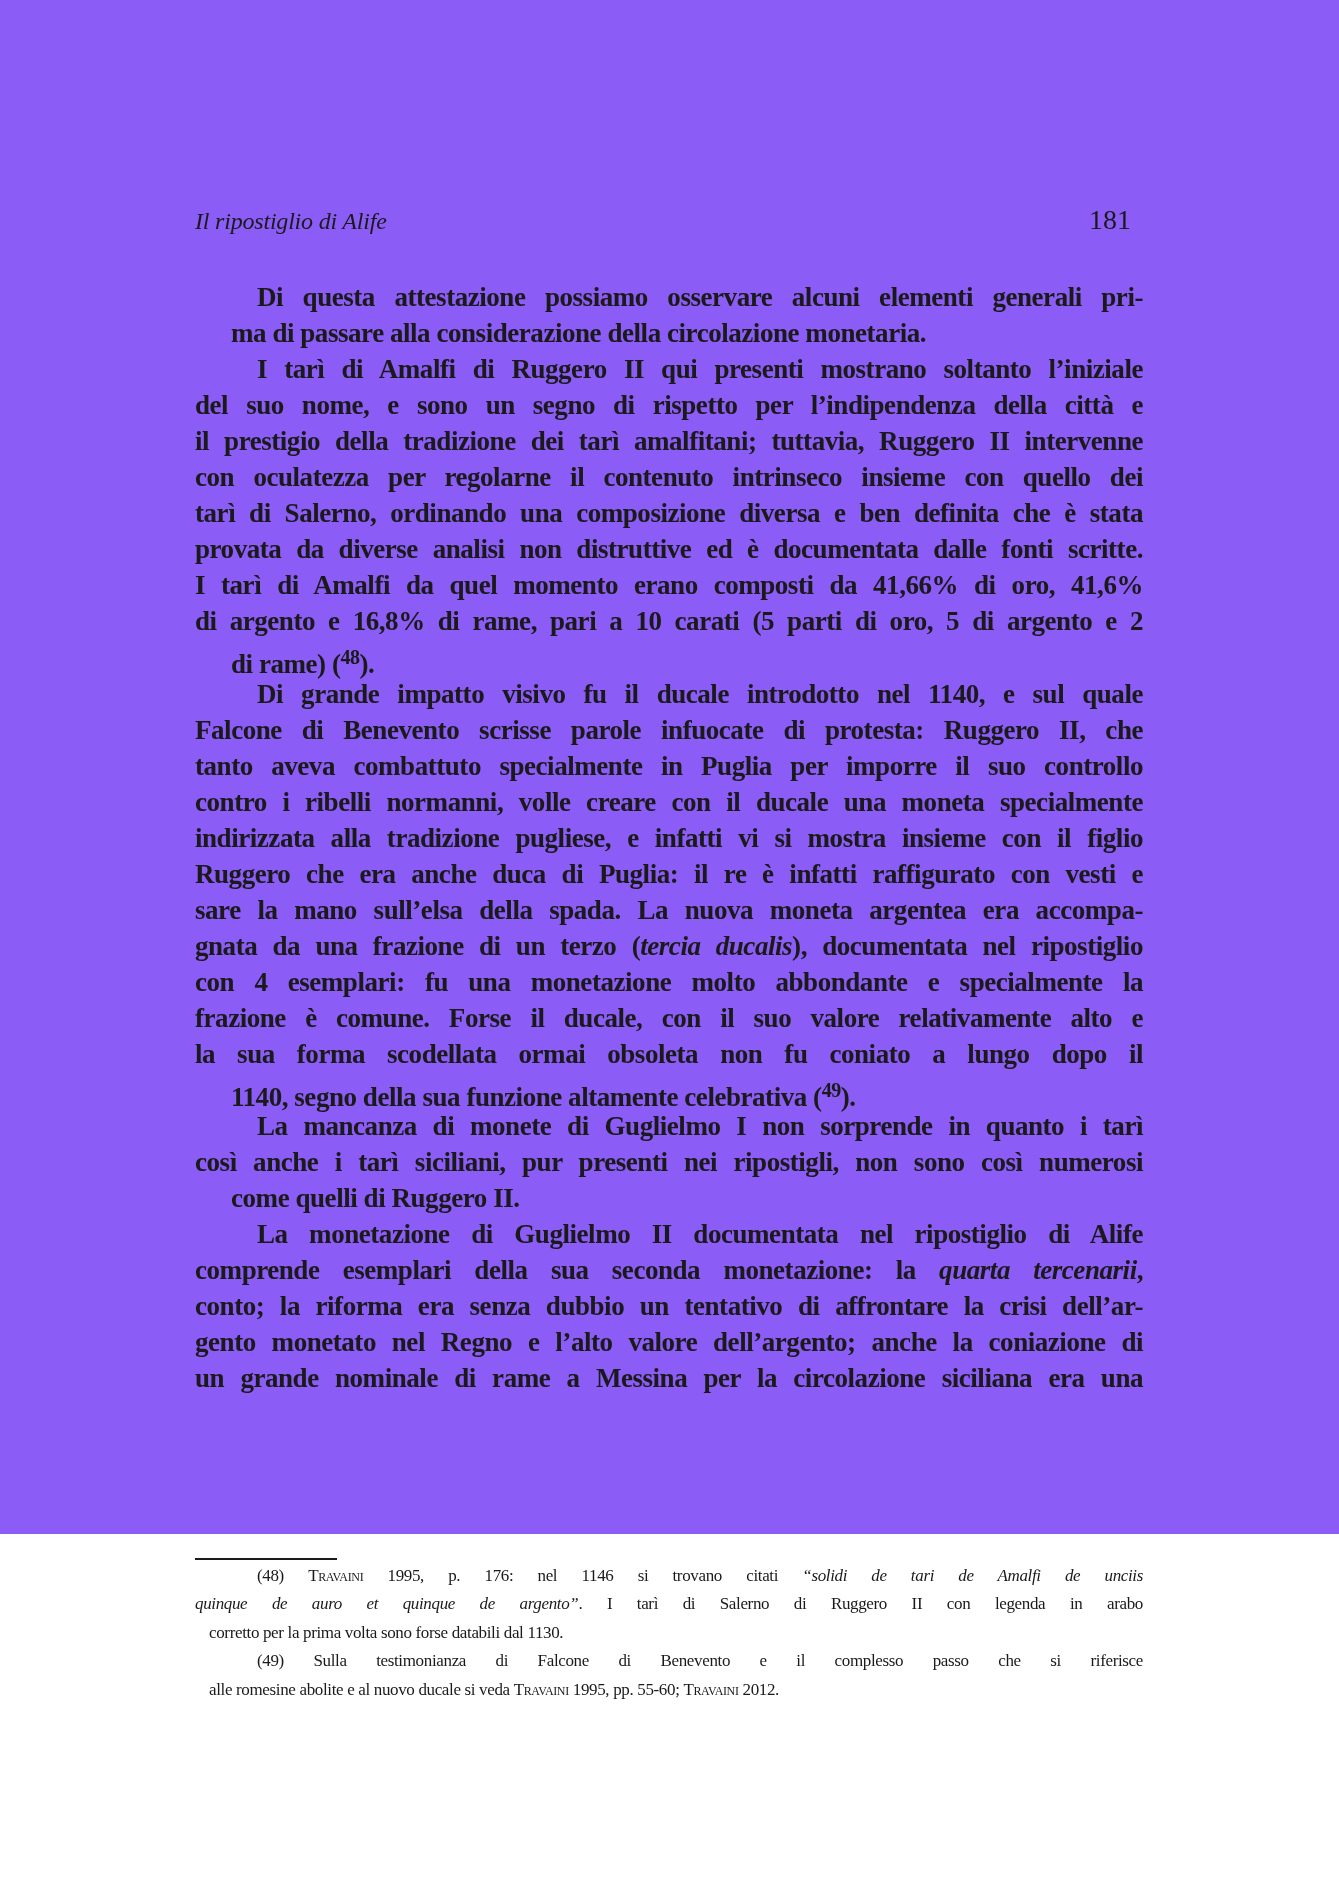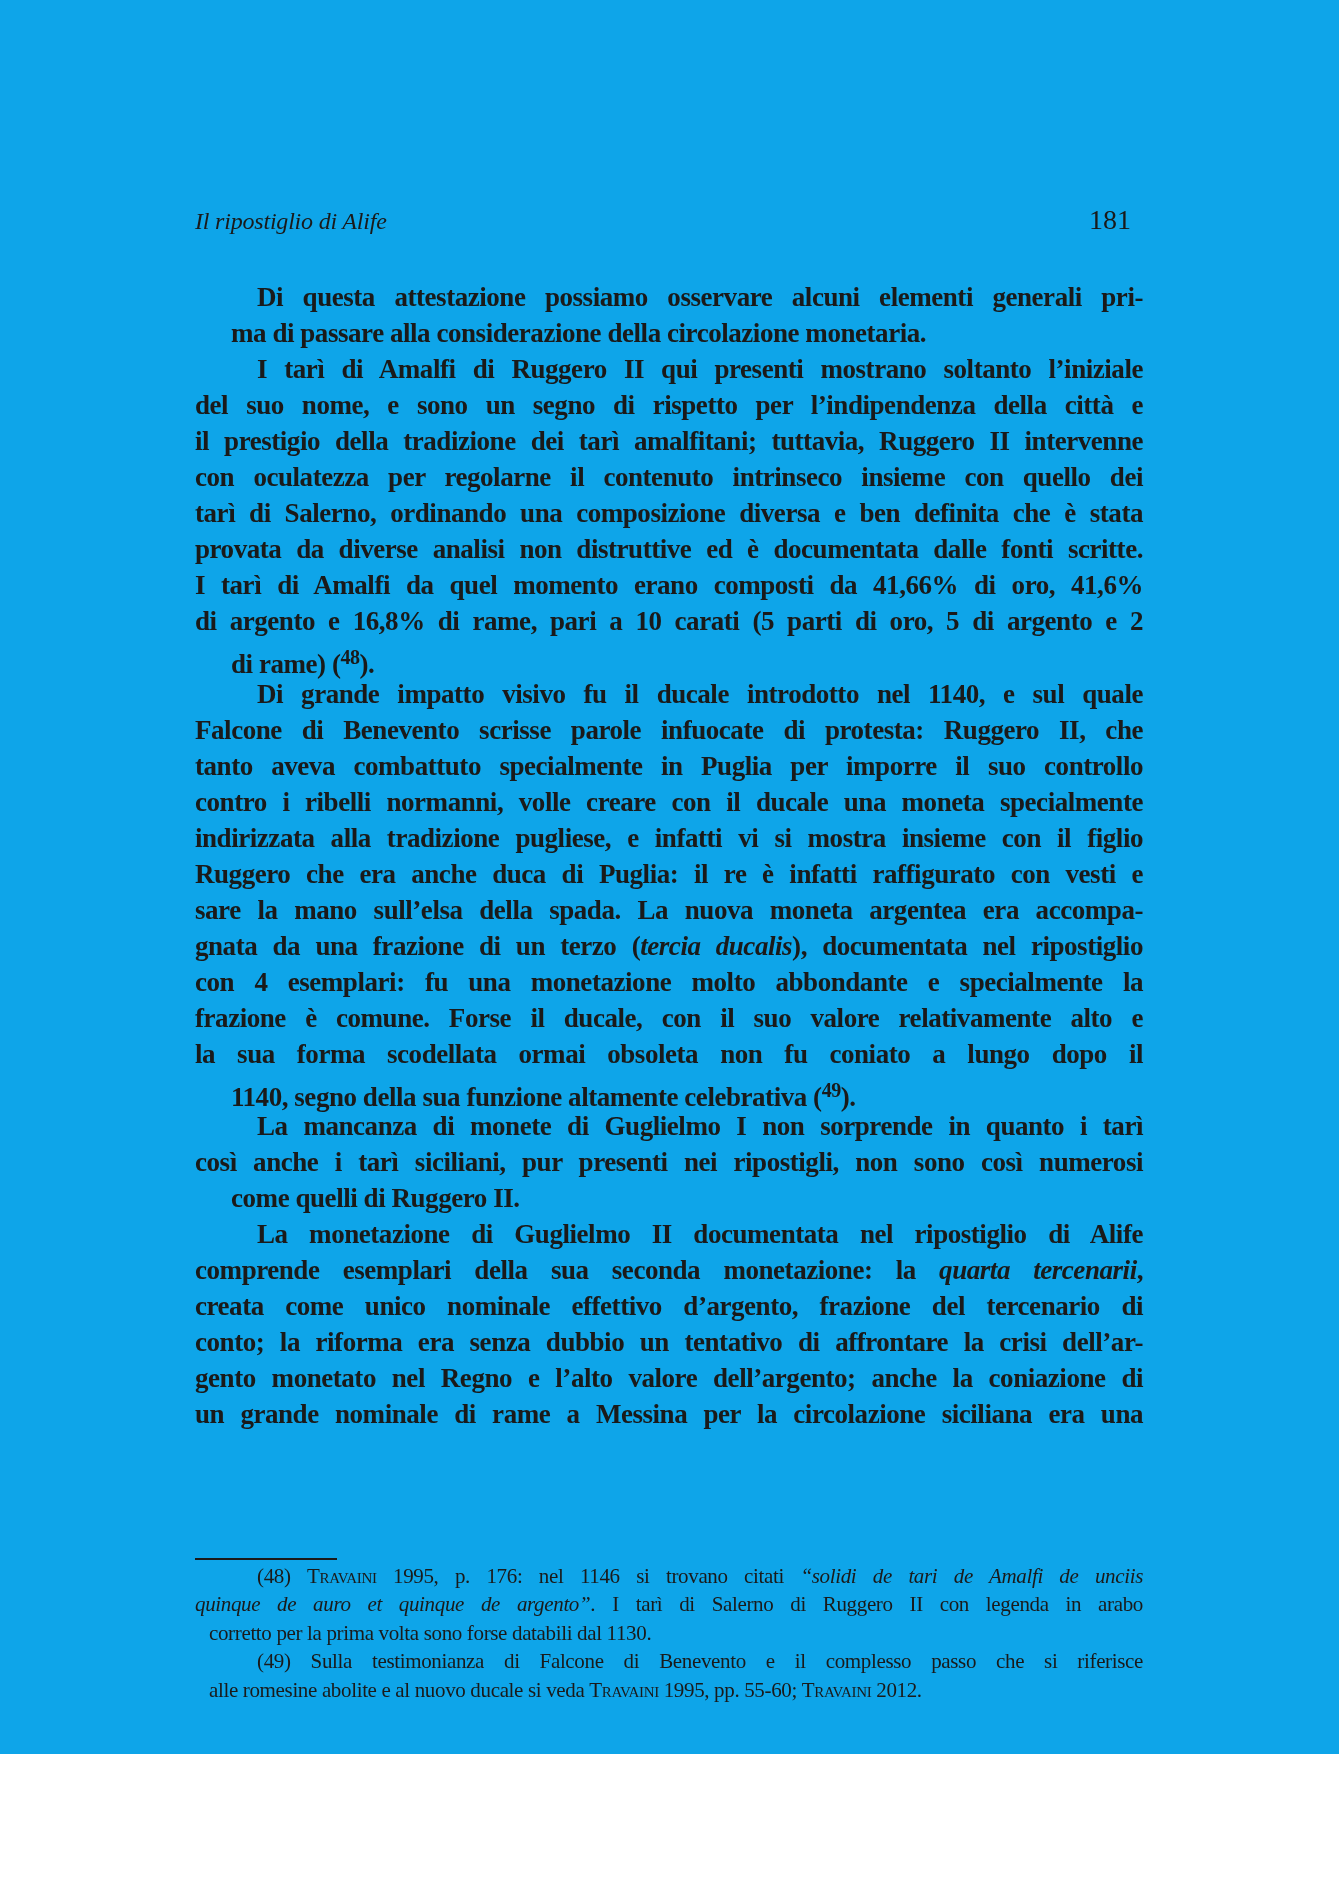--- a/index.html
+++ b/index.html
@@ -1,30 +1,30 @@
 <!DOCTYPE html>
 <html><head>
 <meta charset="utf-8">
 <style>
   html, body { margin:0; padding:0; background:#ffffff; }
   body { width:1339px; height:1890px; position:relative; overflow:hidden; color:#1a1a1a;
          font-family:"Liberation Serif", "DejaVu Serif", serif; }
-  .page { position:absolute; left:0; top:0; width:1339px; height:1754px; background:#0ea5e9; }
+  .page { position:absolute; left:0; top:0; width:1339px; height:1534px; background:#8b5cf6; }
   .running-head { position:absolute; left:195px; top:208px; font-size:24px; font-style:italic; letter-spacing:-0.2px; }
   .page-number { position:absolute; right:208px; top:204px; font-size:28px; }
   .body { position:absolute; left:195px; top:279px; width:948px;font-weight:bold; }
   .line { height:36.06px; line-height:36.06px; font-size:27px; white-space:nowrap; letter-spacing:-0.45px;
           text-align:justify; text-align-last:justify; overflow:visible; }
   .line.last { text-align-last:left;margin-left:36px; }
   .line.indent { padding-left:62px; }
   .it { font-style:italic; }
   .sup { font-size:20px; vertical-align:9px; }
   .rule { position:absolute; left:195px; top:1558px; width:142px; height:2px; background:#1a1a1a; }
   .notes { position:absolute; left:195px; top:1562px; width:948px; }
-  .nline { height:28.4px; line-height:28.4px; font-size:21px; white-space:nowrap; letter-spacing:-0.35px;
+  .nline { height:28.4px; line-height:28.4px; font-size:17px; white-space:nowrap; letter-spacing:-0.35px;
            text-align:justify; text-align-last:justify; }
   .nline.last { text-align-last:left;margin-left:14px; }
   .nline.indent { padding-left:62px; }
   .sc { font-variant:small-caps; }
 </style>
 </head>
 <body>
 
 <div class="page">
   <div class="running-head">Il ripostiglio di Alife</div>
@@ -52,21 +52,20 @@
       <div class="line"><span>gnata da una frazione di un terzo (</span><span class="it">tercia ducalis</span><span>), documentata nel ripostiglio</span></div>
       <div class="line"><span>con 4 esemplari: fu una monetazione molto abbondante e specialmente la</span></div>
       <div class="line"><span>frazione è comune. Forse il ducale, con il suo valore relativamente alto e</span></div>
       <div class="line"><span>la sua forma scodellata ormai obsoleta non fu coniato a lungo dopo il</span></div>
       <div class="line last"><span>1140, segno della sua funzione altamente celebrativa (</span><span class="sup">49</span><span>).</span></div>
       <div class="line indent"><span>La mancanza di monete di Guglielmo I non sorprende in quanto i tarì</span></div>
       <div class="line"><span>così anche i tarì siciliani, pur presenti nei ripostigli, non sono così numerosi</span></div>
       <div class="line last"><span>come quelli di Ruggero II.</span></div>
       <div class="line indent"><span>La monetazione di Guglielmo II documentata nel ripostiglio di Alife</span></div>
       <div class="line"><span>comprende esemplari della sua seconda monetazione: la </span><span class="it">quarta tercenarii</span><span>,</span></div>
-      <div class="line"><span>creata come unico nominale effettivo d’argento, frazione del tercenario di</span></div>
       <div class="line"><span>conto; la riforma era senza dubbio un tentativo di affrontare la crisi dell’ar-</span></div>
       <div class="line"><span>gento monetato nel Regno e l’alto valore dell’argento; anche la coniazione di</span></div>
       <div class="line"><span>un grande nominale di rame a Messina per la circolazione siciliana era una</span></div>
     </div>
 
   <div class="rule"></div>
   <div class="notes" id="notes">
       <div>
         <div class="nline indent"><span>(48)  </span><span class="sc">Travaini</span><span> 1995, p. 176: nel 1146 si trovano citati </span><span class="it">“solidi de tari de Amalfi de unciis</span></div>
         <div class="nline"><span class="it">quinque de auro et quinque de argento”</span><span>. I tarì di Salerno di Ruggero II con legenda in arabo</span></div>

